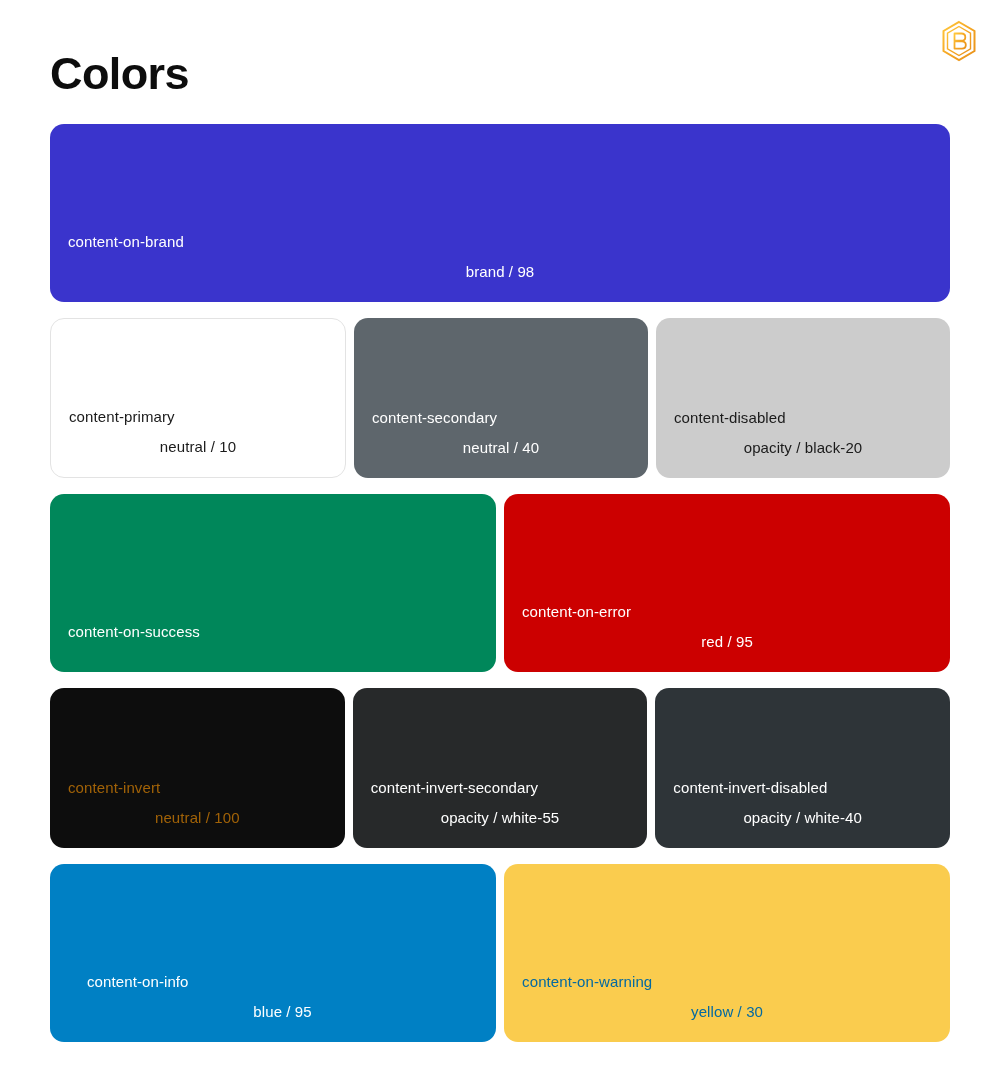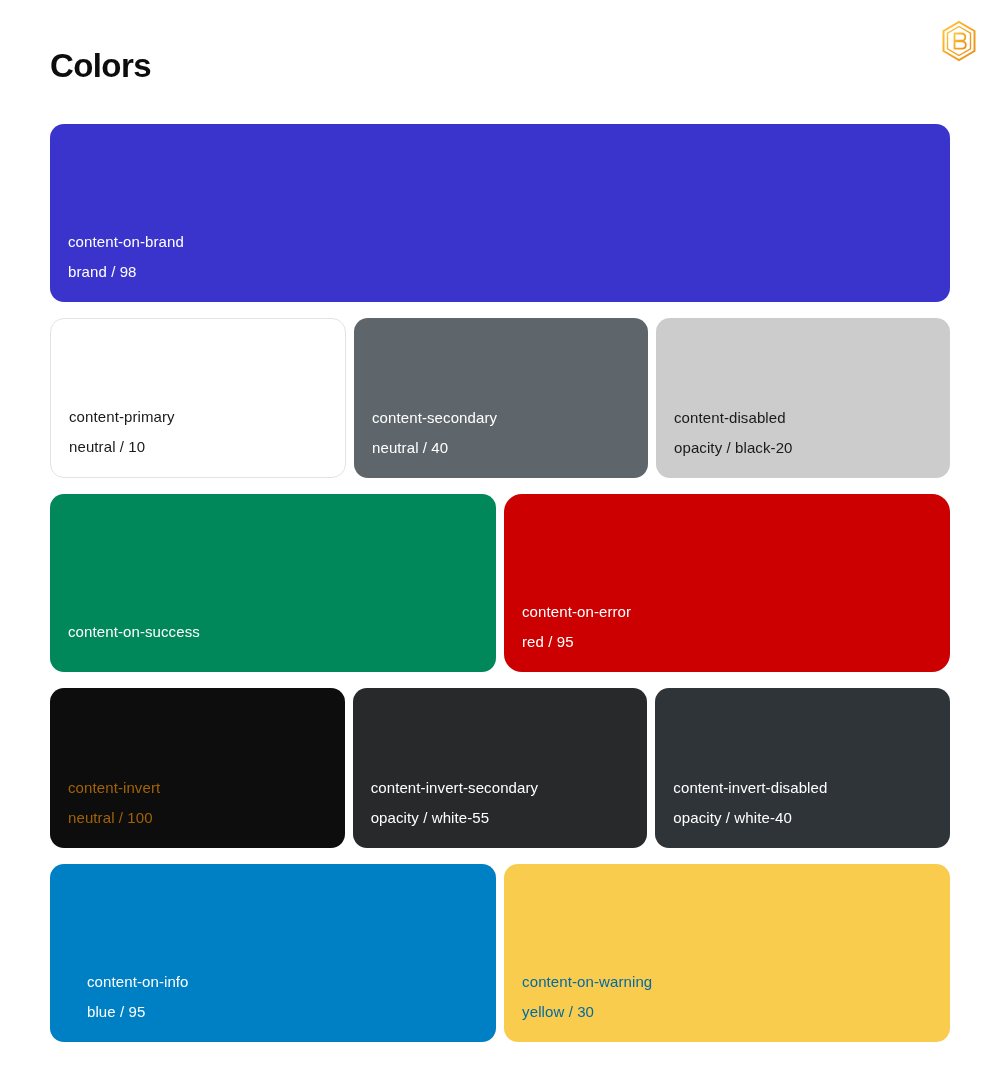--- a/index.html
+++ b/index.html
@@ -28,22 +28,22 @@
     right: 19px;
     width: 44px;
     height: 44px;
     display: block;
   }
 
   
   .page-title {
     position: absolute;
     left: 50px;
-    top: 46px;
-    font-size: 33px;
+    top: 54px;
+    font-size: 45px;
     font-weight: bold;
     letter-spacing: -0.6px;
     color: #0d0d0d;
     line-height: 40px;
   }
 
   
   .grid {
     position: absolute;
     left: 50px;
@@ -92,20 +92,21 @@
     letter-spacing: 0.1px;
     margin-bottom: 10px;
     white-space: nowrap;
   }
 
   .swatch .token-value {
     font-size: 15px;
     line-height: 20px;
     letter-spacing: 0.1px;
     white-space: nowrap;
+    text-align: center;
   }
 </style>
 </head>
 <body>
 
 <div class="page">
 
   <span class="logo">
     <svg viewBox="0 0 44 44" width="44" height="44" aria-hidden="true">
       <defs>
@@ -143,21 +144,21 @@
         </div>
         <div class="swatch" style="background: rgb(204, 204, 204); color: rgb(26, 26, 26);">
           <div class="token-name">content-disabled</div>
           <div class="token-value">opacity / black-20</div>
         </div>
       </div>
       <div class="row row-tall row-2">
         <div class="swatch" style="background: rgb(0, 135, 90); color: rgb(255, 255, 255);">
           <div class="token-name">content-on-success</div>
         </div>
-        <div class="swatch" style="background: rgb(204, 0, 0); color: rgb(255, 255, 255); border-radius: 18px;">
+        <div class="swatch" style="background: rgb(204, 0, 0); color: rgb(255, 255, 255);">
           <div class="token-name">content-on-error</div>
           <div class="token-value">red / 95</div>
         </div>
       </div>
       <div class="row row-short row-3">
         <div class="swatch swatch-narrow" style="background: rgb(13, 13, 13); color: #a16207;">
           <div class="token-name">content-invert</div>
           <div class="token-value">neutral / 100</div>
         </div>
         <div class="swatch" style="background: rgb(39, 41, 42); color: rgb(255, 255, 255);">

